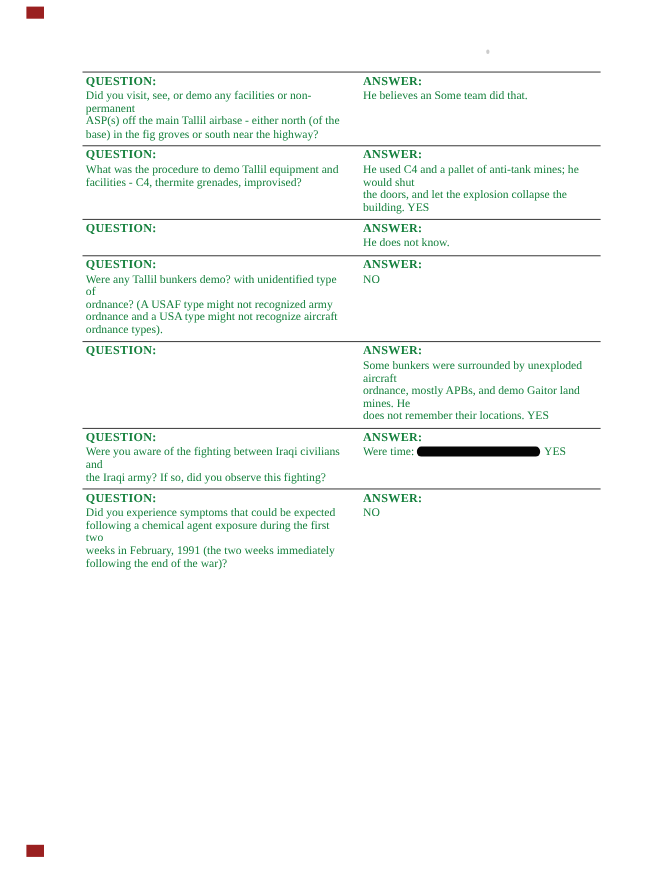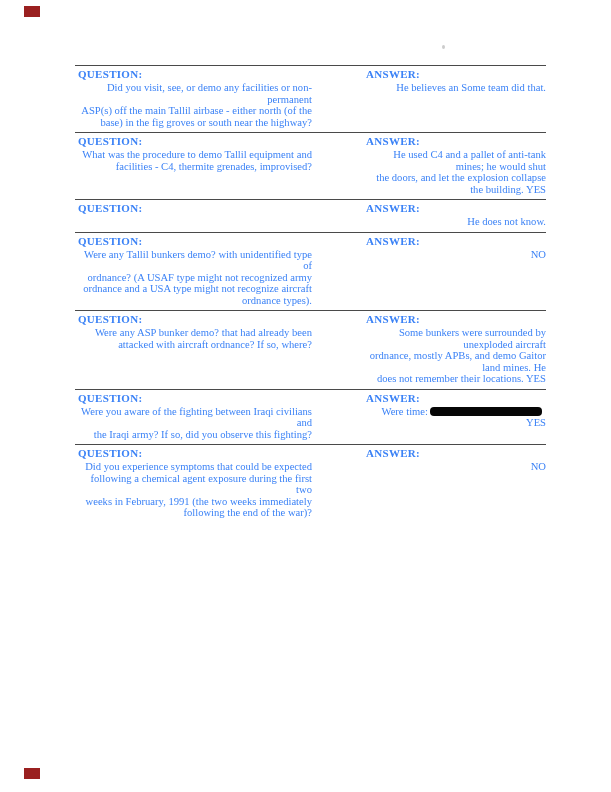--- a/index.html
+++ b/index.html
@@ -4,21 +4,21 @@
 <style>
   html, body { margin: 0; padding: 0; }
   body { background: #e8e8e8; }
   .page {
     position: relative;
     width: 611px;
     height: 792px;
     background: #ffffff;
     overflow: hidden;
     font-family: "Liberation Serif", serif;
-    color: #3b82f6;
+    color: #15803d;
   }
   .corner-mark {
     position: absolute;
     width: 16px;
     height: 11px;
     background: #9a2020;
   }
   .corner-mark.top { left: 24px; top: 6px; }
   .corner-mark.bottom { left: 24px; top: 768px; }
   .scan-speck {
@@ -43,34 +43,32 @@
   }
   .cell { box-sizing: border-box; }
   .cell.q {
     width: 253px;
     padding-left: 3px;
     padding-right: 16px;
   }
   .cell.a {
     flex: 1;
     padding-left: 2px;
-    margin-left: 36px;
   }
   .hdr {
     font-weight: bold;
     font-size: 11px;
     letter-spacing: 0.3px;
     line-height: 13px;
     margin-bottom: 1px;
   }
   .txt {
     font-size: 10.6px;
     line-height: 11.5px;
     white-space: pre-line;
-    text-align: right;
   }
   .redaction-bar {
     display: inline-block;
     width: 112px;
     height: 9px;
     background: #060606;
     border-radius: 4px;
     vertical-align: -1px;
     margin: 0 4px 0 2px;
   }
@@ -132,22 +130,20 @@
       </div>
       <div class="cell a">
         <div class="hdr">ANSWER:</div>
         <div class="txt">NO</div>
       </div>
     </div>
 
     <div class="qa-section">
       <div class="cell q">
         <div class="hdr">QUESTION:</div>
-        <div class="txt">Were any ASP bunker demo? that had already been
-attacked with aircraft ordnance? If so, where?</div>
       </div>
       <div class="cell a">
         <div class="hdr">ANSWER:</div>
         <div class="txt">Some bunkers were surrounded by unexploded aircraft
 ordnance, mostly APBs, and demo Gaitor land mines.  He
 does not remember their locations. YES</div>
       </div>
     </div>
 
     <div class="qa-section">

